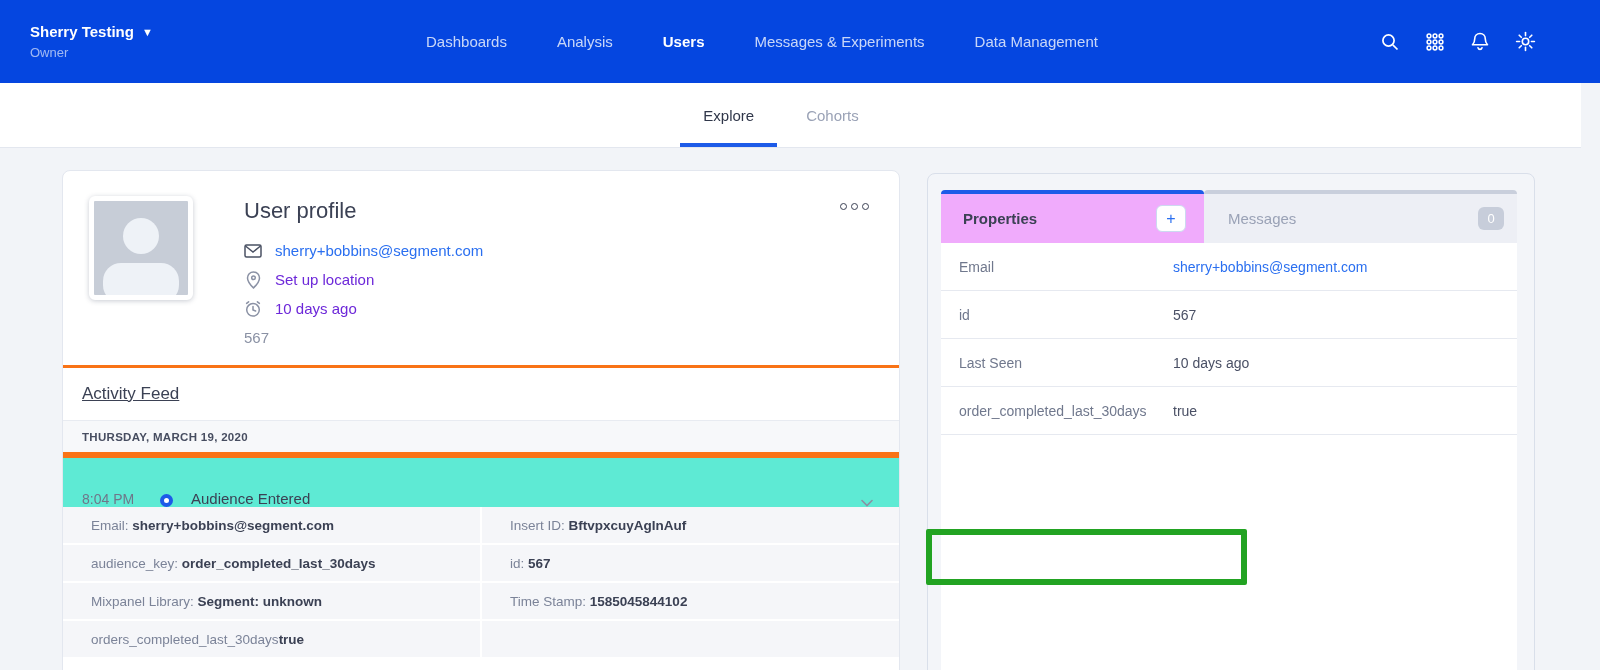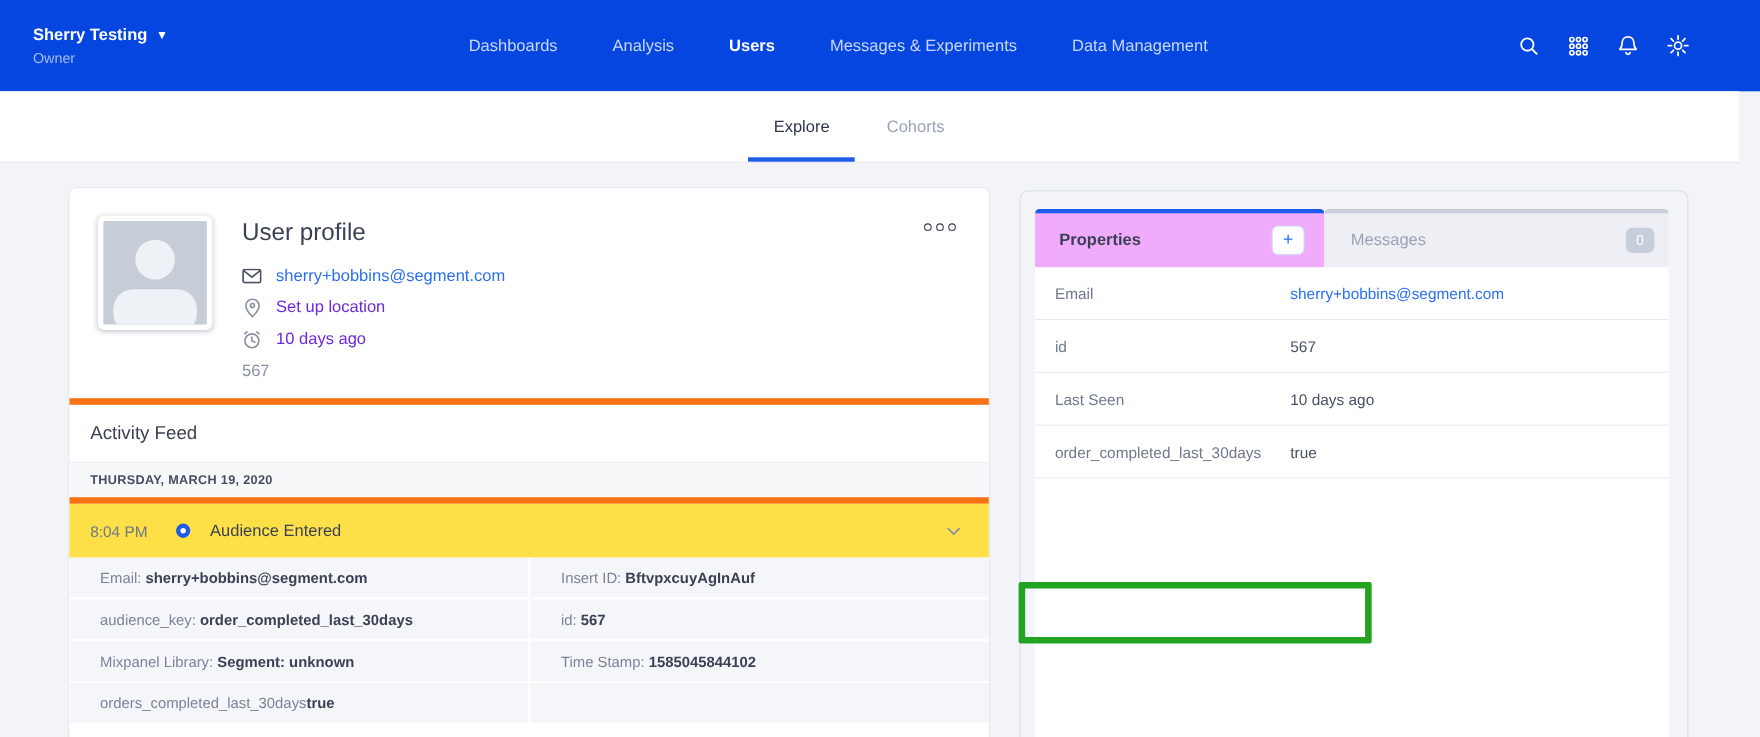--- a/index.html
+++ b/index.html
@@ -26,43 +26,43 @@
   .subtab { display:flex; align-items:center; font-size:15px; color:#9aa2b6; position:relative; cursor:pointer; }
   .subtab.active { color:#30374a; }
   .subtab.active .subtab-underline { position:absolute; left:-23px; right:-23px; bottom:0; height:4px; background:#1d5be8; }
 
   
   .main { position:relative; height:522px; }
   .card { background:#fff; border:1px solid #e3e7ef; border-radius:8px; }
 
   
   .left-card { position:absolute; left:62px; top:22px; width:838px; height:560px; overflow:hidden; }
-  .profile-section { height:197px; padding:25px 26px; display:flex; position:relative; border-bottom:6px solid #f97316; }
+  .profile-section { height:197px; padding:25px 26px; display:flex; position:relative; border-bottom:3px solid #f97316;gap:24px; }
   .avatar { width:104px; height:104px; background:#c7cdd7; border:5px solid #fff; border-radius:6px;
             box-shadow:0 1px 5px rgba(40,50,80,.25); position:relative; overflow:hidden; flex:none; }
   .avatar-head { position:absolute; left:50%; top:17px; transform:translateX(-50%); width:36px; height:36px;
                  border-radius:50%; background:#eef2f7; }
   .avatar-body { position:absolute; left:50%; top:62px; transform:translateX(-50%); width:76px; height:40px;
                  border-radius:18px; background:#eef2f7; }
   .profile-info { margin-left:27px; padding-top:2px; }
   .profile-title { font-size:22px; color:#3b4154; margin-bottom:12px; }
   .profile-row { display:flex; align-items:center; gap:13px; height:29px; font-size:15px; }
   .profile-row .p-icon { width:18px; height:18px; flex:none; display:flex; align-items:center; justify-content:center; }
   .profile-email { color:#2a6ff0; cursor:pointer; }
   .muted { color:#6d28d9; }
   .profile-id { font-size:15px; color:#8a91a4; height:29px; display:flex; align-items:center; }
   .meatballs { position:absolute; right:30px; top:32px; display:flex; gap:4px; cursor:pointer; }
   .meatballs span { width:7px; height:7px; border:1.8px solid #3b4154; border-radius:50%; display:block; }
 
   .feed-header { height:53px; display:flex; align-items:center; padding-left:19px; font-size:17px;
-                 color:#3b4154; border-bottom:1px solid #e8ebf1; }
+                 color:#3b4154; border-bottom:1px solid #e8ebf1;text-decoration:underline; }
   .date-band { height:37px; background:#f7f8fa; display:flex; align-items:center; padding-left:19px;
                font-size:11.5px; font-weight:bold; color:#474d60; letter-spacing:.3px;
                border-bottom:6px solid #f97316; }
-  .event-row { height:49px; display:flex; align-items:center; padding:0 26px 0 19px; background:#fde047; }
+  .event-row { height:49px; display:flex; align-items:flex-end; padding:0 26px 0 19px; background:#5eead4; }
   .event-time { font-size:14px; color:#6f7689; width:64px; }
   .event-dot { width:13px; height:13px; border:4px solid #1d5be8; border-radius:50%; background:#fff; margin:0 18px 0 14px; }
   .event-name { font-size:15px; color:#3b4154; }
   .event-chevron { margin-left:auto; color:#8a91a4; display:flex; cursor:pointer; }
 
   .detail-grid { display:grid; grid-template-columns:1fr 1fr; gap:2px; background:#fff; }
   .detail-cell { background:#f5f6f9; height:36px; display:flex; align-items:center; padding-left:18px;
                  font-size:13.5px; white-space:pre; }
   .detail-cell .d-label { color:#7b8398;margin-left:10px; }
   .detail-cell .d-value { color:#3b4154; font-weight:bold; }

